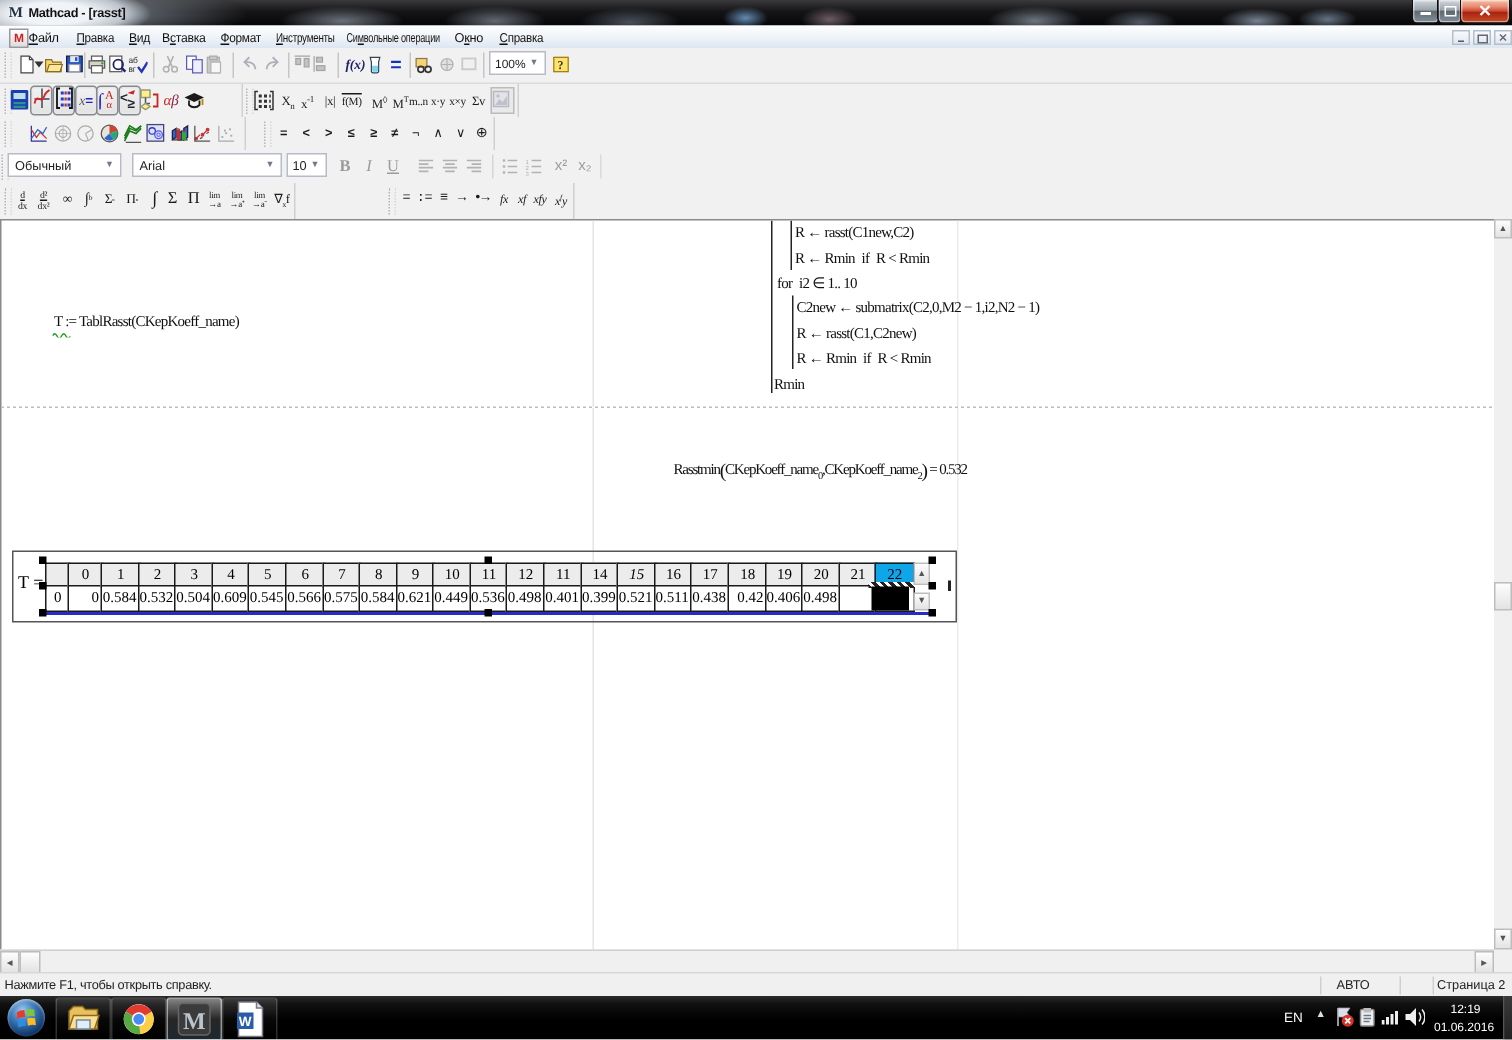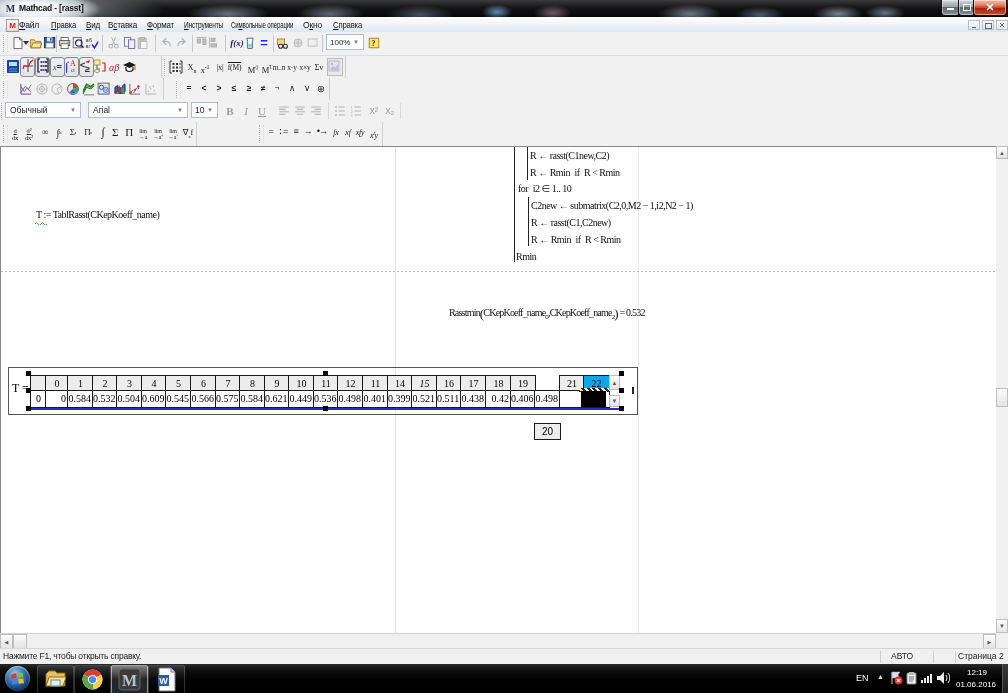--- a/index.html
+++ b/index.html
@@ -498,21 +498,21 @@
   <div style="position:absolute;box-sizing:border-box;border:1px solid #1a1a1a;overflow:hidden;left:410px;top:228px;width:27px;height:17px;font-family:'Liberation Serif',serif;font-size:10px;line-height:15px;color:#000;background:#ececec;text-align:center;font-style:italic;">15</div>
   <div style="position:absolute;box-sizing:border-box;border:1px solid #1a1a1a;overflow:hidden;left:410px;top:243px;width:27px;height:18px;font-family:'Liberation Serif',serif;font-size:10px;line-height:16px;color:#000;background:#fff;text-align:right;padding-right:2px;">0.521</div>
   <div style="position:absolute;box-sizing:border-box;border:1px solid #1a1a1a;overflow:hidden;left:435px;top:228px;width:26px;height:17px;font-family:'Liberation Serif',serif;font-size:10px;line-height:15px;color:#000;background:#ececec;text-align:center;">16</div>
   <div style="position:absolute;box-sizing:border-box;border:1px solid #1a1a1a;overflow:hidden;left:435px;top:243px;width:26px;height:18px;font-family:'Liberation Serif',serif;font-size:10px;line-height:16px;color:#000;background:#fff;text-align:right;padding-right:2px;">0.511</div>
   <div style="position:absolute;box-sizing:border-box;border:1px solid #1a1a1a;overflow:hidden;left:459px;top:228px;width:27px;height:17px;font-family:'Liberation Serif',serif;font-size:10px;line-height:15px;color:#000;background:#ececec;text-align:center;">17</div>
   <div style="position:absolute;box-sizing:border-box;border:1px solid #1a1a1a;overflow:hidden;left:459px;top:243px;width:27px;height:18px;font-family:'Liberation Serif',serif;font-size:10px;line-height:16px;color:#000;background:#fff;text-align:right;padding-right:2px;">0.438</div>
   <div style="position:absolute;box-sizing:border-box;border:1px solid #1a1a1a;overflow:hidden;left:484px;top:228px;width:27px;height:17px;font-family:'Liberation Serif',serif;font-size:10px;line-height:15px;color:#000;background:#ececec;text-align:center;">18</div>
   <div style="position:absolute;box-sizing:border-box;border:1px solid #1a1a1a;overflow:hidden;left:484px;top:243px;width:27px;height:18px;font-family:'Liberation Serif',serif;font-size:10px;line-height:16px;color:#000;background:#fff;text-align:right;padding-right:2px;">0.42</div>
   <div style="position:absolute;box-sizing:border-box;border:1px solid #1a1a1a;overflow:hidden;left:509px;top:228px;width:26px;height:17px;font-family:'Liberation Serif',serif;font-size:10px;line-height:15px;color:#000;background:#ececec;text-align:center;">19</div>
   <div style="position:absolute;box-sizing:border-box;border:1px solid #1a1a1a;overflow:hidden;left:509px;top:243px;width:26px;height:18px;font-family:'Liberation Serif',serif;font-size:10px;line-height:16px;color:#000;background:#fff;text-align:right;padding-right:2px;">0.406</div>
-  <div style="position:absolute;box-sizing:border-box;border:1px solid #1a1a1a;overflow:hidden;left:533px;top:228px;width:27px;height:17px;font-family:Liberation Sans, sans-serif;font-size:10px;line-height:15px;color:#000;background:#ececec;text-align:center;margin-top:48px;">20</div>
+  <div style="position:absolute;box-sizing:border-box;border:1px solid #1a1a1a;overflow:hidden;left:533px;top:228px;width:27px;height:17px;font-family:Liberation Serif, serif;font-size:10px;line-height:15px;color:#000;background:#ececec;text-align:center;">20</div>
   <div style="position:absolute;box-sizing:border-box;border:1px solid #1a1a1a;overflow:hidden;left:533px;top:243px;width:27px;height:18px;font-family:'Liberation Serif',serif;font-size:10px;line-height:16px;color:#000;background:#fff;text-align:right;padding-right:2px;">0.498</div>
   <div style="position:absolute;box-sizing:border-box;border:1px solid #1a1a1a;overflow:hidden;left:558px;top:228px;width:26px;height:17px;font-family:'Liberation Serif',serif;font-size:10px;line-height:15px;color:#000;background:#ececec;text-align:center;">21</div>
   <div style="position:absolute;box-sizing:border-box;border:1px solid #1a1a1a;overflow:hidden;left:558px;top:243px;width:26px;height:18px;font-family:'Liberation Serif',serif;font-size:10px;line-height:16px;color:#000;background:#fff;text-align:right;padding-right:2px;"></div>
   <div style="position:absolute;box-sizing:border-box;border:1px solid #1a1a1a;overflow:hidden;left:582px;top:228px;width:27px;height:17px;font-family:'Liberation Serif',serif;font-size:10px;line-height:15px;color:#000;background:#0ea5e9;text-align:center;">22</div>
   <div style="position:absolute;box-sizing:border-box;border:1px solid #1a1a1a;overflow:hidden;left:582px;top:243px;width:27px;height:18px;font-family:'Liberation Serif',serif;font-size:10px;line-height:16px;color:#000;background:#fff;text-align:right;padding-right:2px;"></div>
   </div>
 
   <div class="a" style="left:29px;top:261px;width:592px;height:2px;background:#2a2ac8"></div>
 
   <div class="a" style="left:578px;top:241px;width:31px;height:4px;background:repeating-linear-gradient(45deg,#222 0 2px,#fff 2px 4px)"></div>

